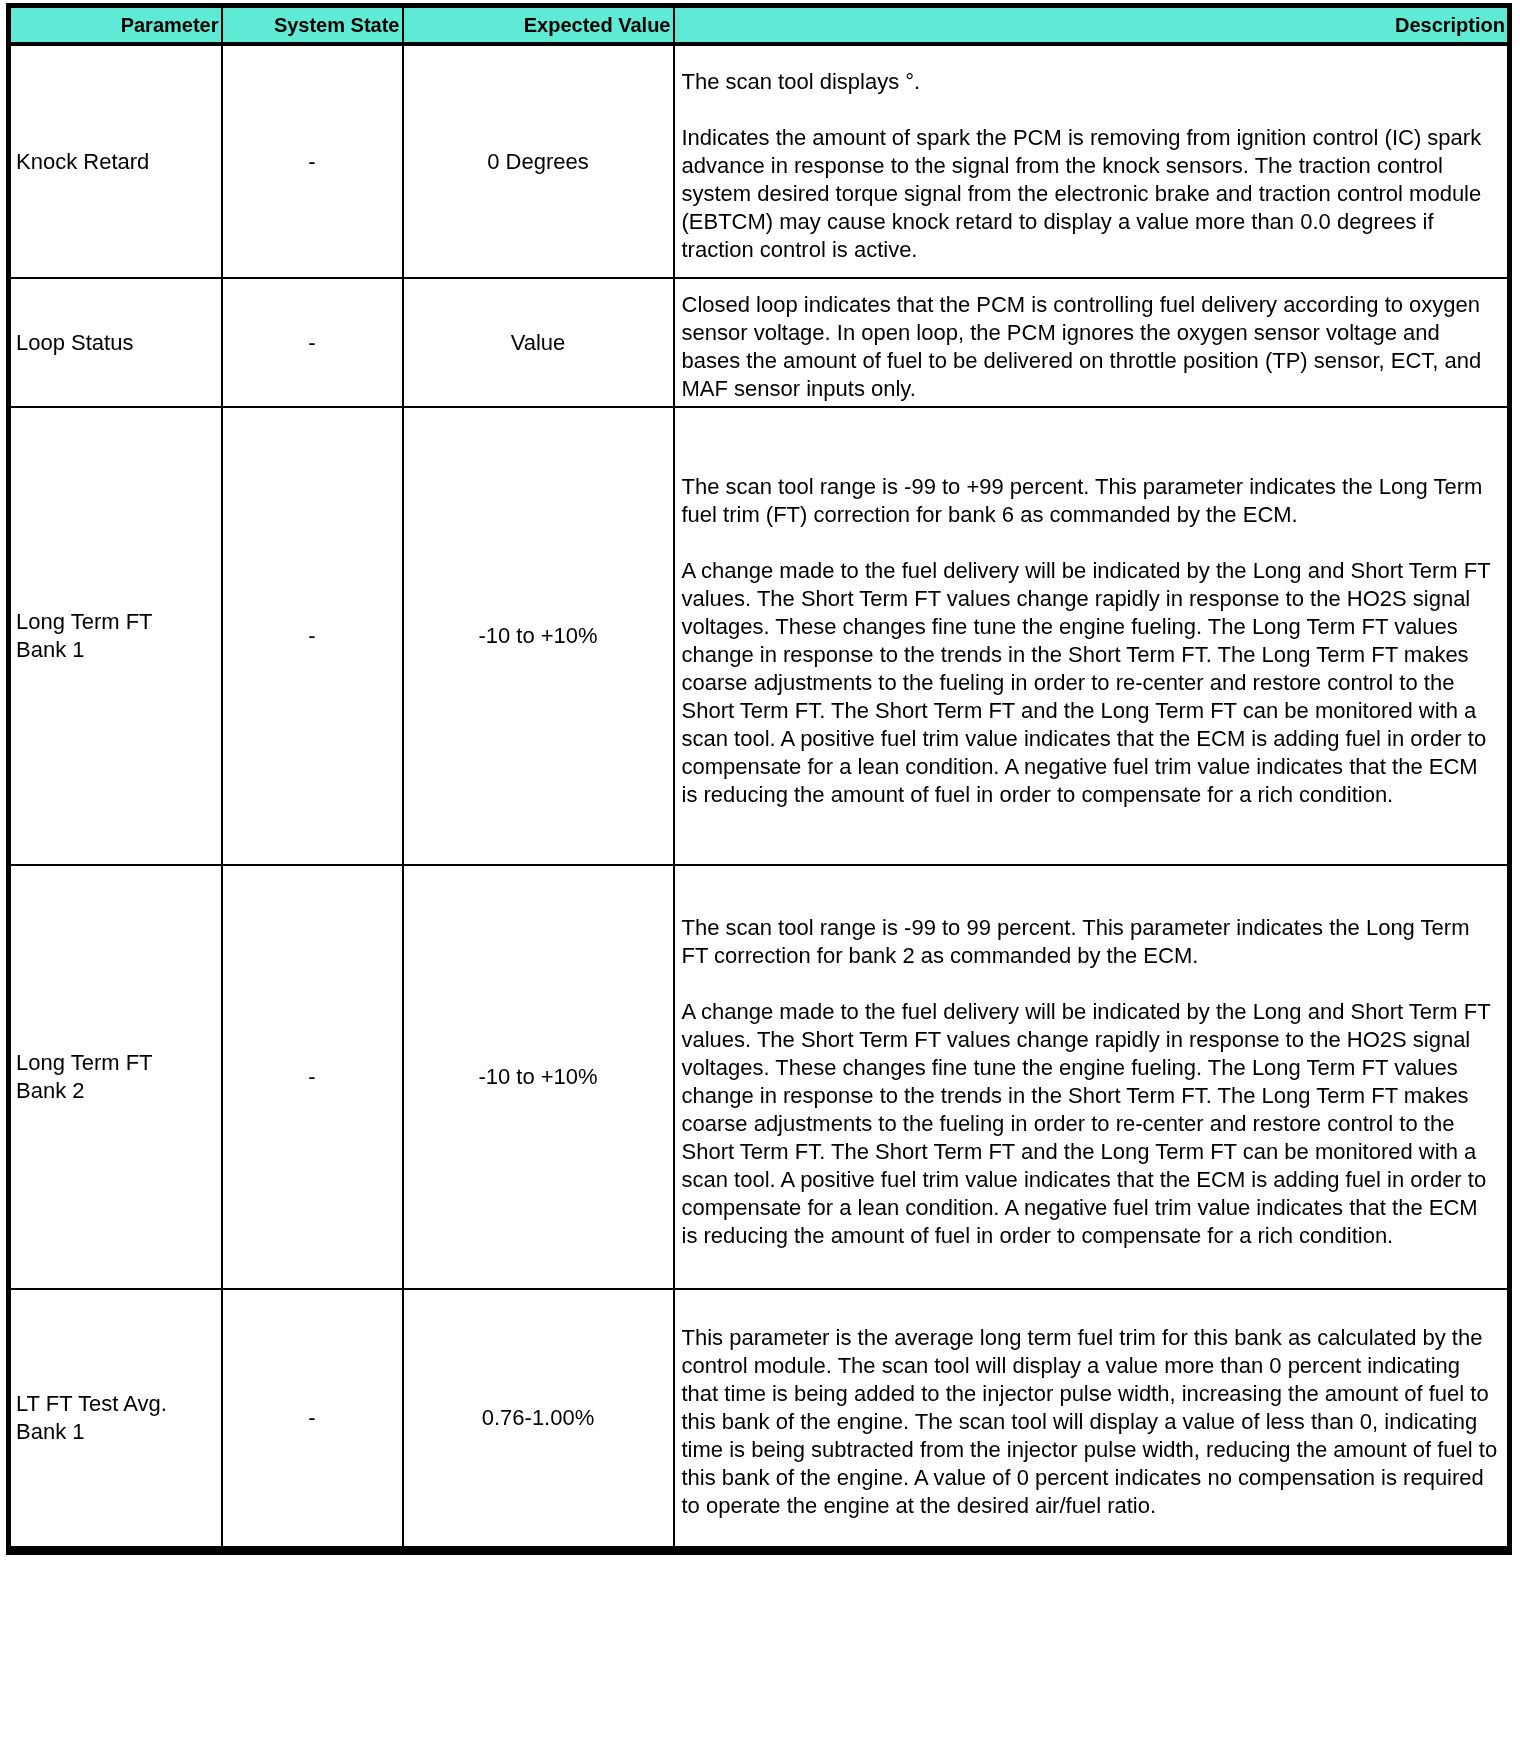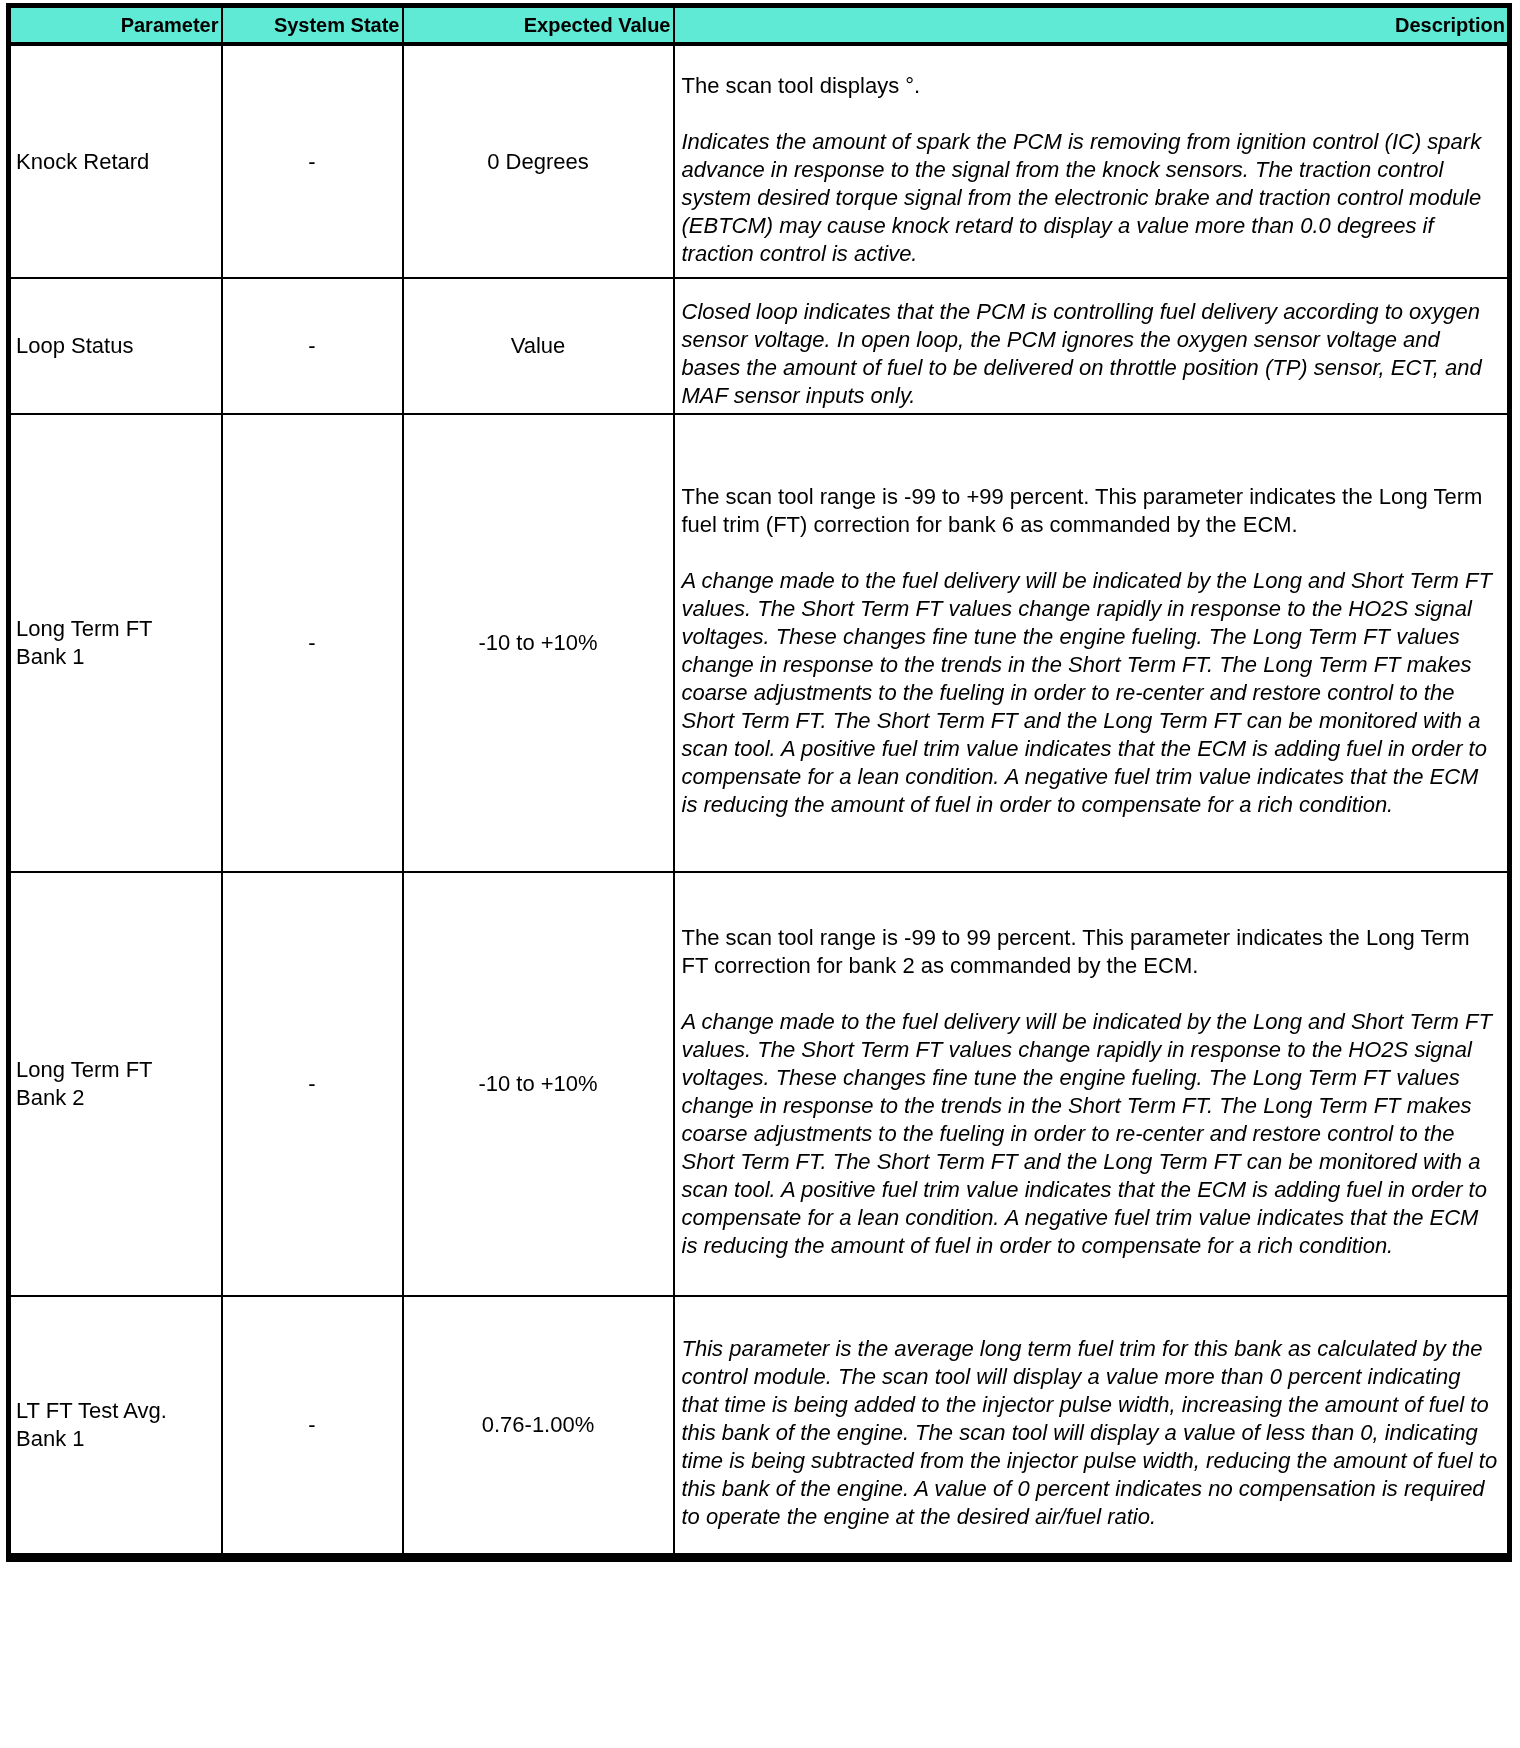--- a/index.html
+++ b/index.html
@@ -59,25 +59,24 @@
   }
   td.center-cell {
     text-align: center;
     padding: 2px;
   }
   td.desc-cell {
     text-align: left;
     padding: 3px 8px 3px 7px;
   }
   td.desc-cell p {
-    margin: 16px 0 28px 0;
+    margin: 9px 0 28px 0;
   }
   td.desc-cell p:last-child {
     margin-bottom: 0;
-    font-style: italic;
   }
 </style>
 </head>
 <body>
 
 <div class="page">
   <table class="param-table">
     <colgroup>
       <col class="c-param">
       <col class="c-state">

